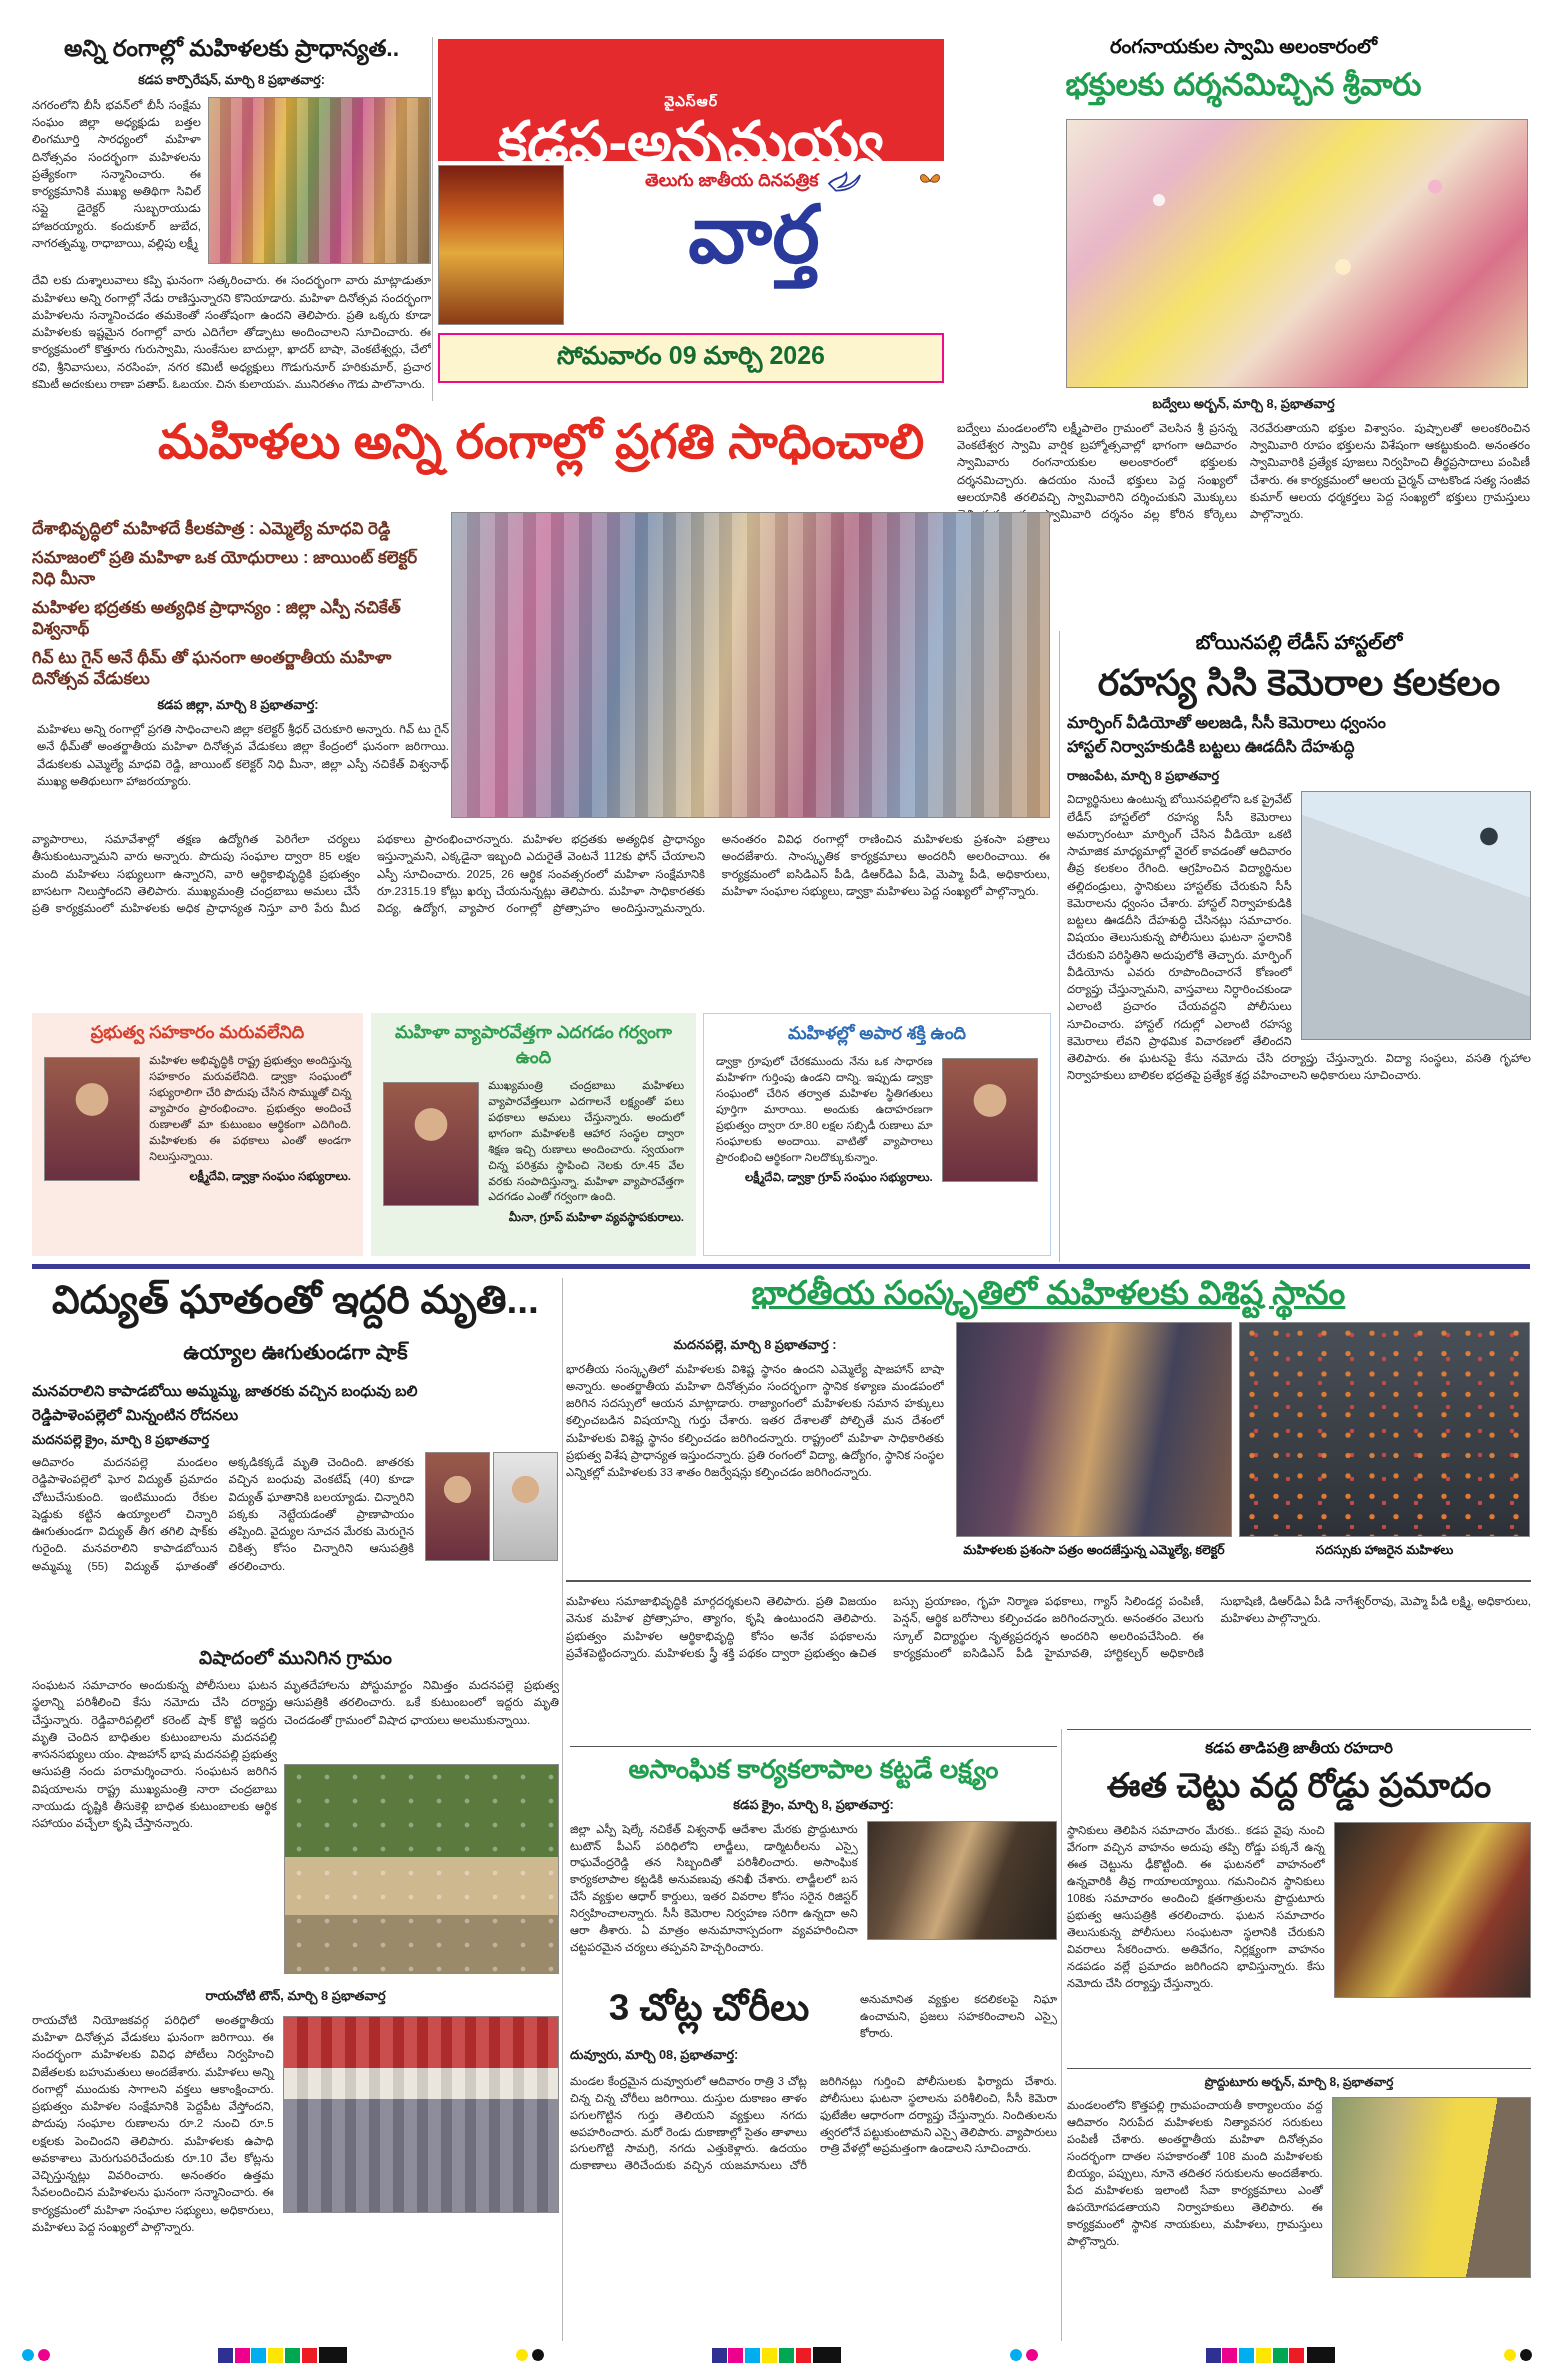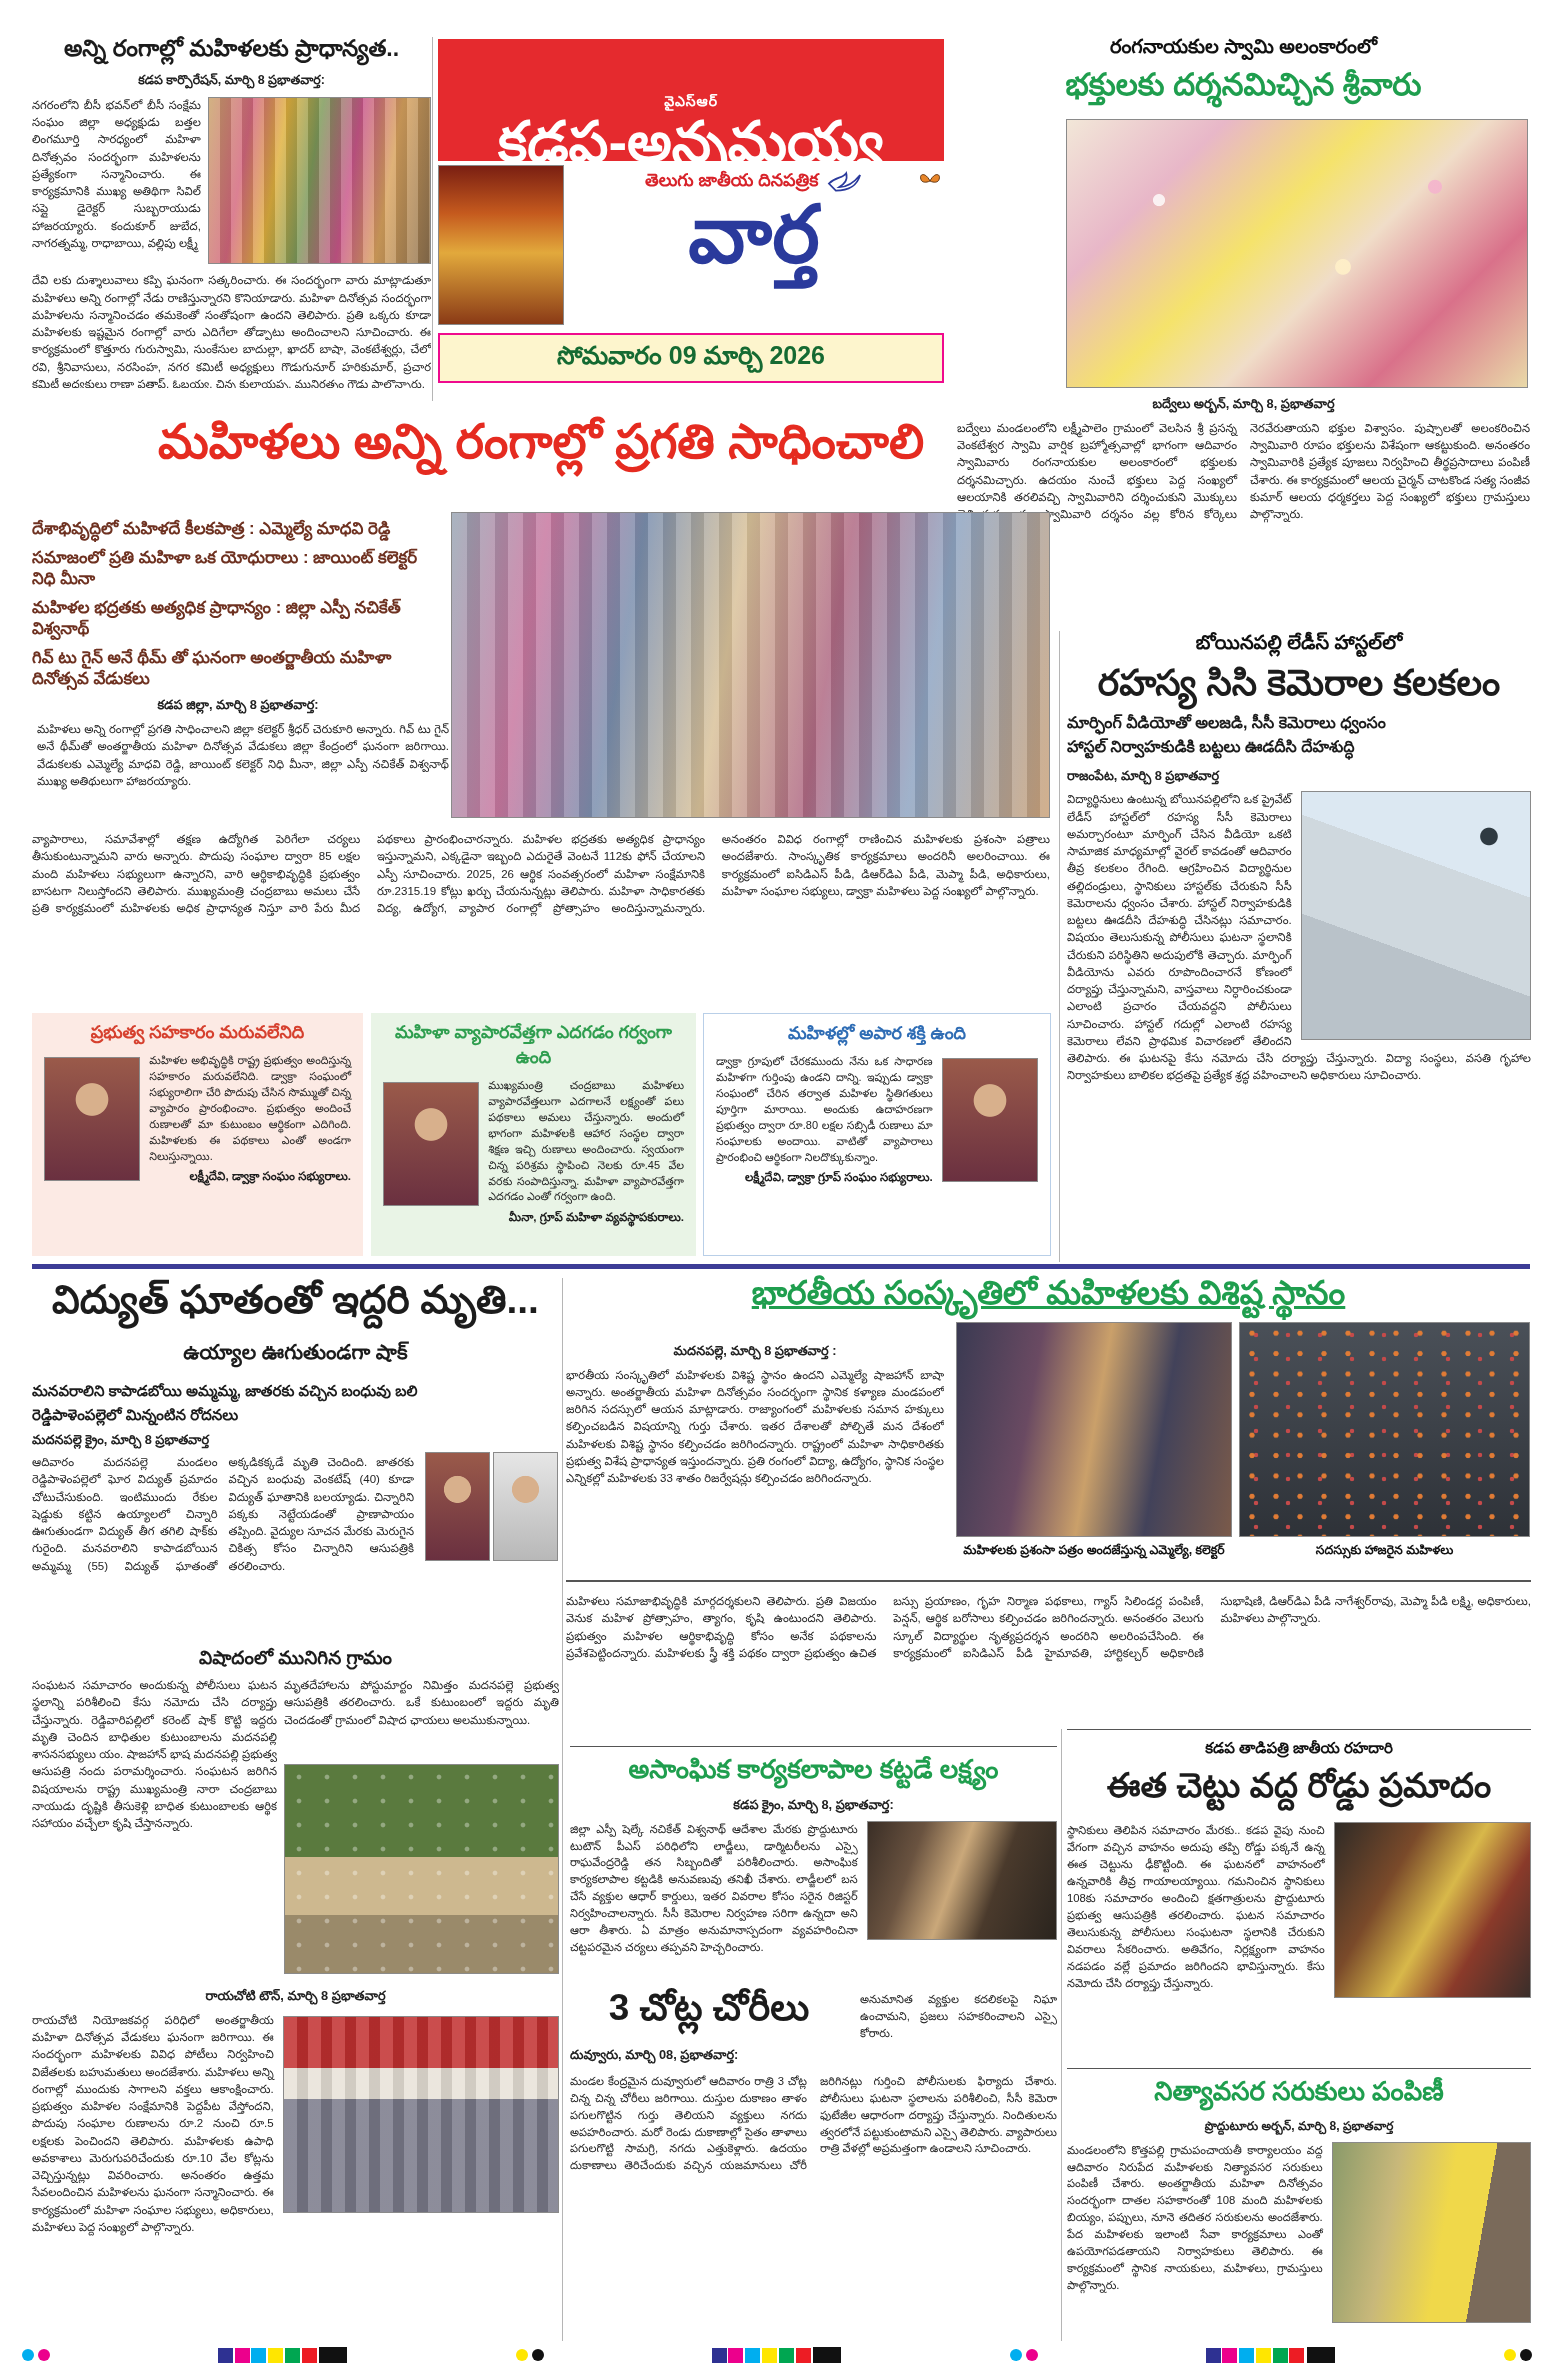--- a/index.html
+++ b/index.html
@@ -202,21 +202,21 @@
   <div class="abs" style="left:32px;top:1981px;width:527px;height:360px;">
     <div class="center byline" style="margin-top:7.4px;">రాయచోటి టౌన్, మార్చి 8 ప్రభాతవార్త</div>
     <div class="clip" style="margin-top:5.6px;height:278px;">
       <div class="photo ph-event" style="float:right;width:276px;height:197px;margin:3.7px 0 7.4px 9.3px;"></div>
       <div class="body-txt">రాయచోటి నియోజకవర్గ పరిధిలో అంతర్జాతీయ మహిళా దినోత్సవ వేడుకలు ఘనంగా జరిగాయి. ఈ సందర్భంగా మహిళలకు వివిధ పోటీలు నిర్వహించి విజేతలకు బహుమతులు అందజేశారు. మహిళలు అన్ని రంగాల్లో ముందుకు సాగాలని వక్తలు ఆకాంక్షించారు. ప్రభుత్వం మహిళల సంక్షేమానికి పెద్దపీట వేస్తోందని, పొదుపు సంఘాల రుణాలను రూ.2 నుంచి రూ.5 లక్షలకు పెంచిందని తెలిపారు. మహిళలకు ఉపాధి అవకాశాలు మెరుగుపరిచేందుకు రూ.10 వేల కోట్లను వెచ్చిస్తున్నట్లు వివరించారు. అనంతరం ఉత్తమ సేవలందించిన మహిళలను ఘనంగా సన్మానించారు. ఈ కార్యక్రమంలో మహిళా సంఘాల సభ్యులు, అధికారులు, మహిళలు పెద్ద సంఖ్యలో పాల్గొన్నారు.</div>
     </div>
   </div>
 
   <div class="abs" style="left:566px;top:1274px;width:965px;height:451px;">
     <h2 class="center hl-green" style="font-size:33px;text-decoration:underline;">భారతీయ సంస్కృతిలో మహిళలకు విశిష్ట స్థానం</h2>
-    <div class="abs" style="left:0;top:69px;width:378px;">
+    <div class="abs" style="left:0;top:63px;width:378px;">
       <div class="center byline">మదనపల్లె, మార్చి 8 ప్రభాతవార్త :</div>
       <div class="body-txt clip" style="margin-top:5.6px;height:230px;">భారతీయ సంస్కృతిలో మహిళలకు విశిష్ట స్థానం ఉందని ఎమ్మెల్యే షాజహాన్ బాషా అన్నారు. అంతర్జాతీయ మహిళా దినోత్సవం సందర్భంగా స్థానిక కళ్యాణ మండపంలో జరిగిన సదస్సులో ఆయన మాట్లాడారు. రాజ్యాంగంలో మహిళలకు సమాన హక్కులు కల్పించబడిన విషయాన్ని గుర్తు చేశారు. ఇతర దేశాలతో పోల్చితే మన దేశంలో మహిళలకు విశిష్ట స్థానం కల్పించడం జరిగిందన్నారు. రాష్ట్రంలో మహిళా సాధికారితకు ప్రభుత్వ విశేష ప్రాధాన్యత ఇస్తుందన్నారు. ప్రతి రంగంలో విద్యా, ఉద్యోగం, స్థానిక సంస్థల ఎన్నికల్లో మహిళలకు 33 శాతం రిజర్వేషన్లు కల్పించడం జరిగిందన్నారు.</div>
     </div>
     <div class="photo ph-stage abs" style="left:390px;top:48px;width:276px;height:215px;"></div>
     <div class="caption abs" style="left:390px;top:269px;width:276px;">మహిళలకు ప్రశంసా పత్రం అందజేస్తున్న ఎమ్మెల్యే, కలెక్టర్</div>
     <div class="photo ph-crowd abs" style="left:673px;top:48px;width:291px;height:215px;"></div>
     <div class="caption abs" style="left:673px;top:269px;width:291px;">సదస్సుకు హాజరైన మహిళలు</div>
     <div class="hr-gray" style="left:0;top:306px;width:965px;"></div>
     <div class="body-txt cols3 clip abs" style="left:0;top:319px;width:965px;height:126px;">మహిళలు సమాజాభివృద్ధికి మార్గదర్శకులని తెలిపారు. ప్రతి విజయం వెనుక మహిళ ప్రోత్సాహం, త్యాగం, కృషి ఉంటుందని తెలిపారు. ప్రభుత్వం మహిళల ఆర్థికాభివృద్ధి కోసం అనేక పథకాలను ప్రవేశపెట్టిందన్నారు. మహిళలకు స్త్రీ శక్తి పథకం ద్వారా ప్రభుత్వం ఉచిత బస్సు ప్రయాణం, గృహ నిర్మాణ పథకాలు, గ్యాస్ సిలిండర్ల పంపిణీ, పెన్షన్, ఆర్థిక బరోసాలు కల్పించడం జరిగిందన్నారు. అనంతరం వెలుగు స్కూల్ విద్యార్థుల నృత్యప్రదర్శన అందరిని అలరింపచేసింది. ఈ కార్యక్రమంలో ఐసిడిఎస్ పీడి హైమావతి, హార్టికల్చర్ అధికారిణి సుభాషిణి, డిఆర్‌డిఎ పీడి నాగేశ్వర్‌రావు, మెప్మా పీడి లక్ష్మి, అధికారులు, మహిళలు పాల్గొన్నారు.</div>
   </div>
@@ -242,21 +242,20 @@
   <div class="abs" style="left:1067px;top:1729px;width:464px;height:334px;border-top:1.9px solid #555;">
     <div class="kicker center" style="font-size:15px;margin-top:9.3px;">కడప తాడిపత్రి జాతీయ రహదారి</div>
     <h2 class="center" style="font-size:34px;margin-top:5.6px;">ఈత చెట్టు వద్ద రోడ్డు ప్రమాదం</h2>
     <div class="clip" style="margin-top:9.3px;height:223px;">
       <div class="photo ph-accident" style="float:right;width:197px;height:176px;margin:0 0 5.6px 9.3px;"></div>
       <div class="body-txt" style="font-size:11.3px;">స్థానికులు తెలిపిన సమాచారం మేరకు.. కడప వైపు నుంచి వేగంగా వచ్చిన వాహనం అదుపు తప్పి రోడ్డు పక్కనే ఉన్న ఈత చెట్టును ఢీకొట్టింది. ఈ ఘటనలో వాహనంలో ఉన్నవారికి తీవ్ర గాయాలయ్యాయి. గమనించిన స్థానికులు 108కు సమాచారం అందించి క్షతగాత్రులను ప్రొద్దుటూరు ప్రభుత్వ ఆసుపత్రికి తరలించారు. ఘటన సమాచారం తెలుసుకున్న పోలీసులు సంఘటనా స్థలానికి చేరుకుని వివరాలు సేకరించారు. అతివేగం, నిర్లక్ష్యంగా వాహనం నడపడం వల్లే ప్రమాదం జరిగిందని భావిస్తున్నారు. కేసు నమోదు చేసి దర్యాప్తు చేస్తున్నారు.</div>
     </div>
   </div>
 
   <div class="abs" style="left:1067px;top:2068px;width:464px;height:273px;border-top:1.9px solid #555;">
-    <h2 class="center hl-green" style="font-size:26px;margin-top:7.4px;">నిత్యావసర సరుకులు పంపిణీ</h2>
     <div class="center byline" style="margin-top:5.6px;font-size:12px;">ప్రొద్దుటూరు అర్బన్, మార్చి 8, ప్రభాతవార్త</div>
     <div class="clip" style="margin-top:5.6px;height:195px;">
       <div class="photo ph-distribution" style="float:right;width:199px;height:181px;margin:0 0 5.6px 9.3px;"></div>
       <div class="body-txt" style="font-size:11.3px;">మండలంలోని కొత్తపల్లి గ్రామపంచాయతీ కార్యాలయం వద్ద ఆదివారం నిరుపేద మహిళలకు నిత్యావసర సరుకులు పంపిణీ చేశారు. అంతర్జాతీయ మహిళా దినోత్సవం సందర్భంగా దాతల సహకారంతో 108 మంది మహిళలకు బియ్యం, పప్పులు, నూనె తదితర సరుకులను అందజేశారు. పేద మహిళలకు ఇలాంటి సేవా కార్యక్రమాలు ఎంతో ఉపయోగపడతాయని నిర్వాహకులు తెలిపారు. ఈ కార్యక్రమంలో స్థానిక నాయకులు, మహిళలు, గ్రామస్తులు పాల్గొన్నారు.</div>
     </div>
   </div>
 
   <div class="regbar">
     <span class="reg-group">
       <i class="dot c-cyan"></i>

